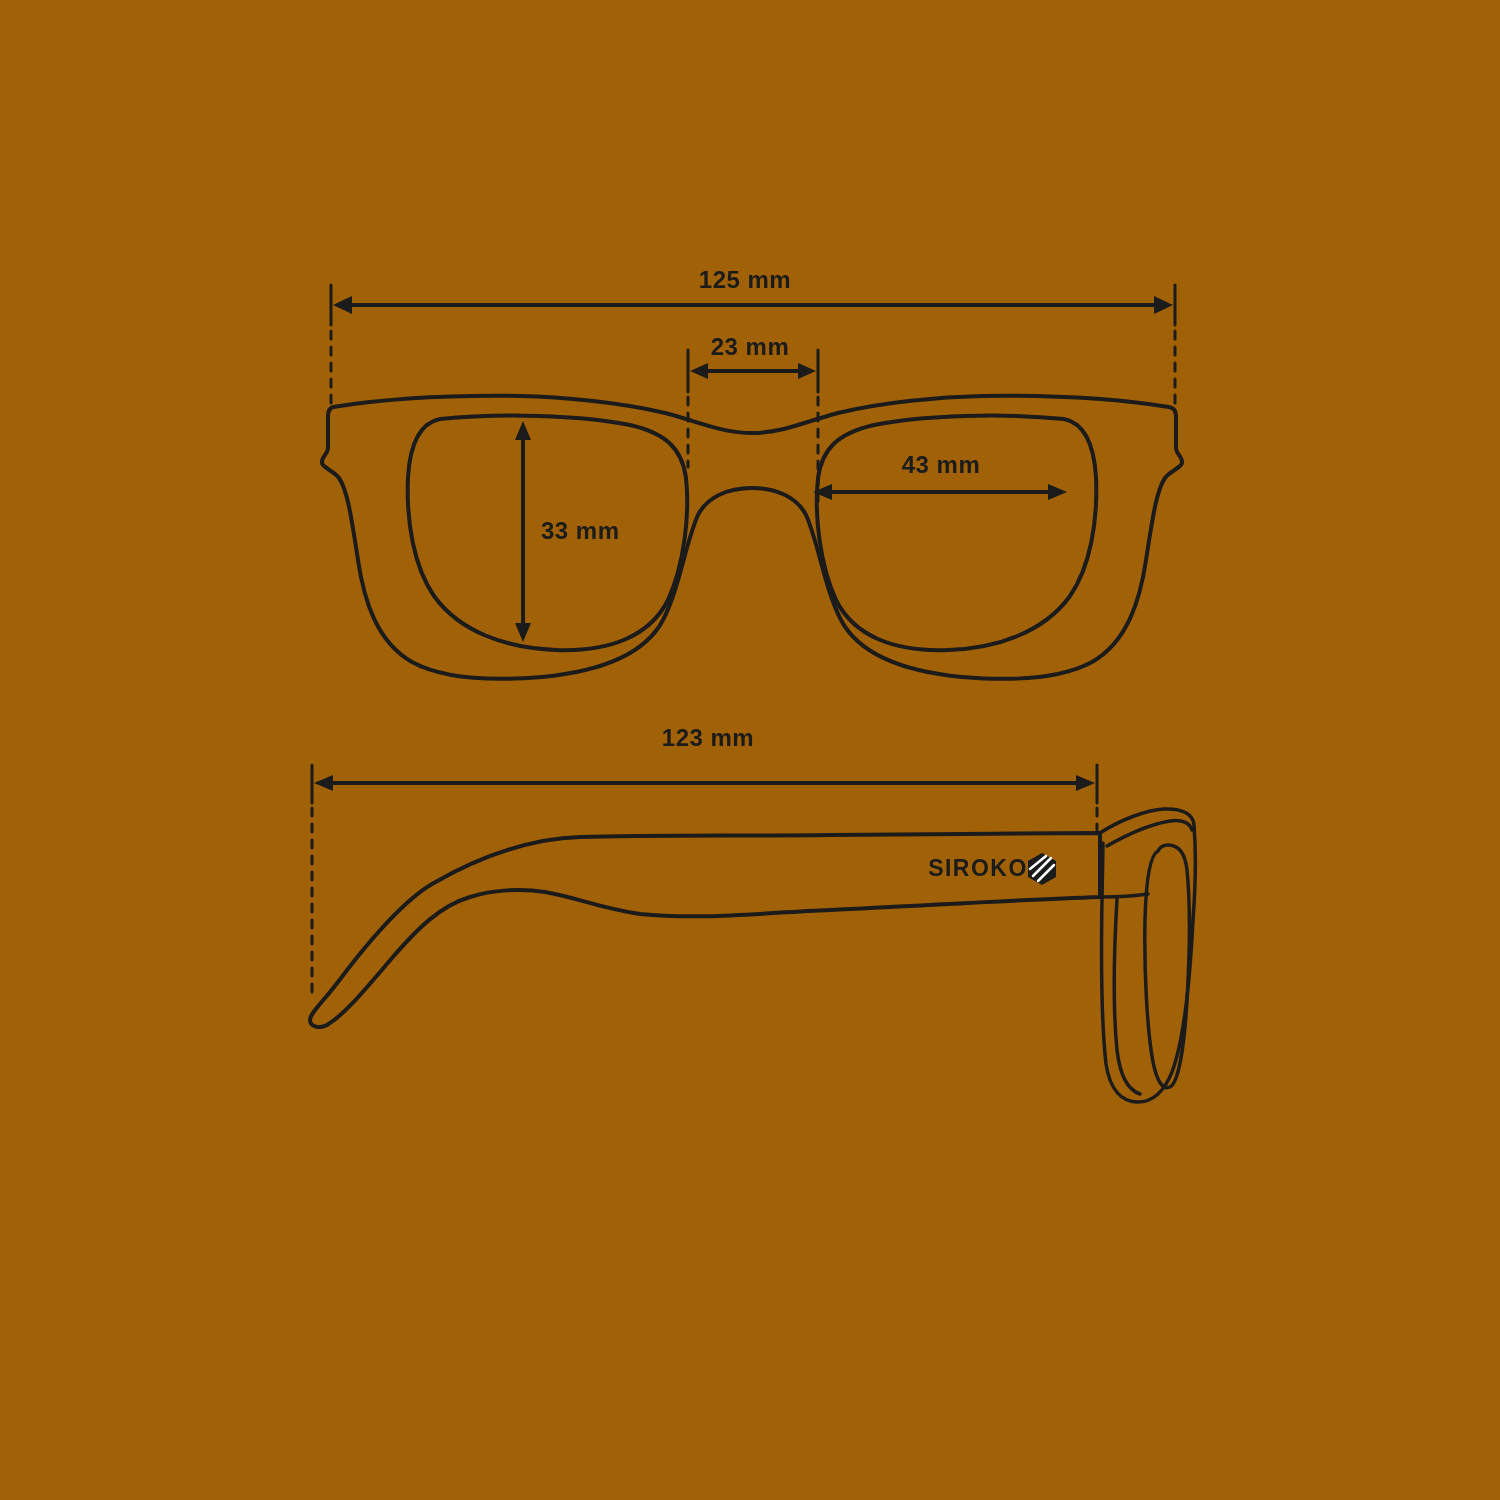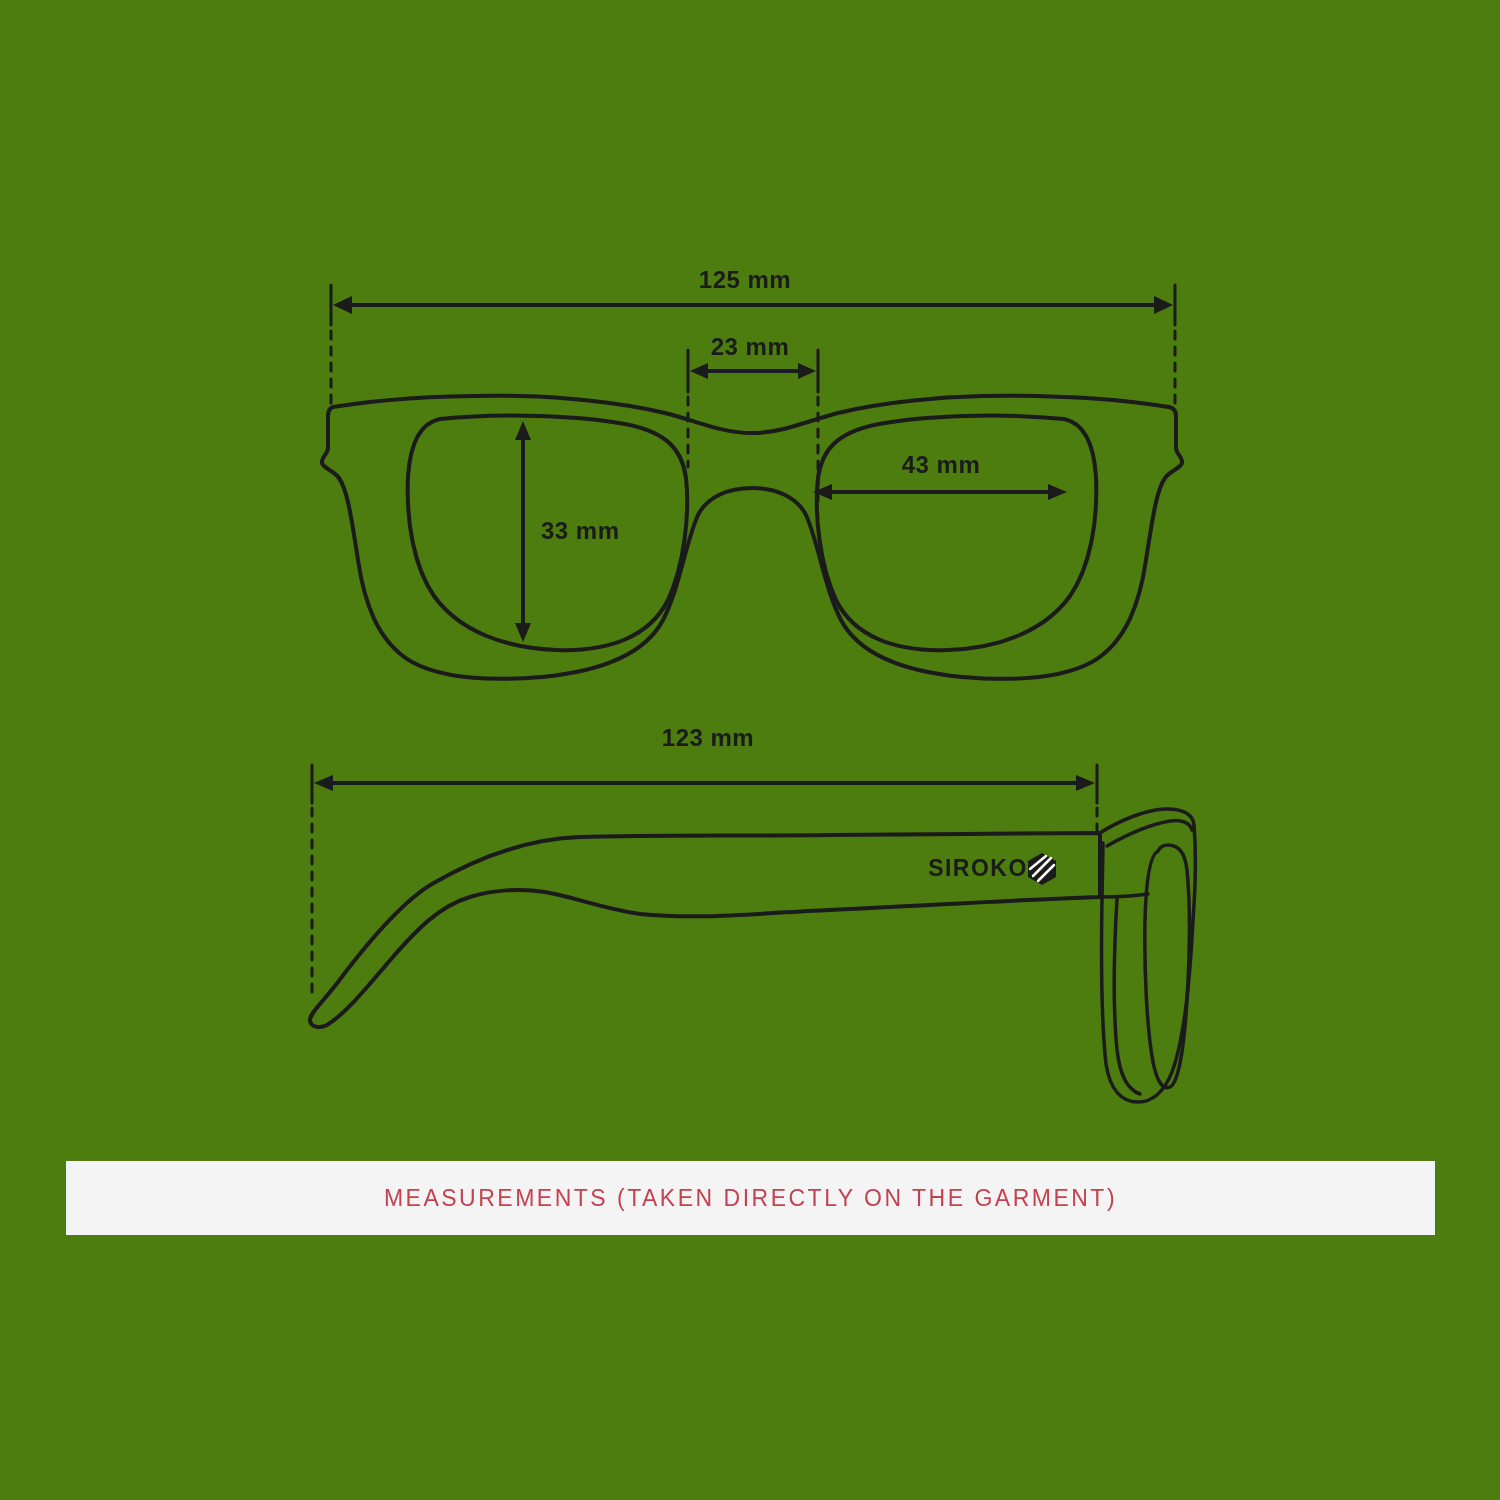--- a/index.html
+++ b/index.html
@@ -1,17 +1,17 @@
 <!DOCTYPE html>
 <html><head>
 <meta charset="utf-8">
 <style>
   html,body{margin:0;padding:0;background:#ffffff;}
   body{width:1500px;height:1500px;font-family:"Liberation Sans",sans-serif;}
-  .stage{position:relative;width:1500px;height:1500px;background:#4d7c0f;overflow:hidden;}
+  .stage{position:relative;width:1500px;height:1500px;background:#a16207;overflow:hidden;}
   svg{position:absolute;left:0;top:0;}
   svg text{font-family:"Liberation Sans","DejaVu Sans",sans-serif;font-weight:bold;fill:#1b1b1b;}
   .dim-label{font-size:24px;letter-spacing:0.5px;}
   .brand-label{font-size:23px;letter-spacing:1.5px;}
   .footer-band{
     position:absolute;left:66px;top:1161px;width:1369px;height:74px;
     background:#f4f4f5;display:flex;align-items:center;justify-content:center;
   }
   .footer-text{
     color:#c4424f;font-size:23px;letter-spacing:2.5px;font-weight:normal;
@@ -171,17 +171,14 @@
 
     <text class="dim-label" x="541" y="539" text-anchor="start">33 mm</text>
 
     <text class="dim-label" x="941" y="473" text-anchor="middle">43 mm</text>
 
     <text class="dim-label" x="708" y="746" text-anchor="middle">123 mm</text>
 
     <text class="brand-label" x="978" y="876" text-anchor="middle">SIROKO</text>
   </svg>
 
-  <div class="footer-band">
-    <span class="footer-text">MEASUREMENTS (TAKEN DIRECTLY ON THE GARMENT)</span>
-  </div>
 
 </div>
 
 </body></html>

